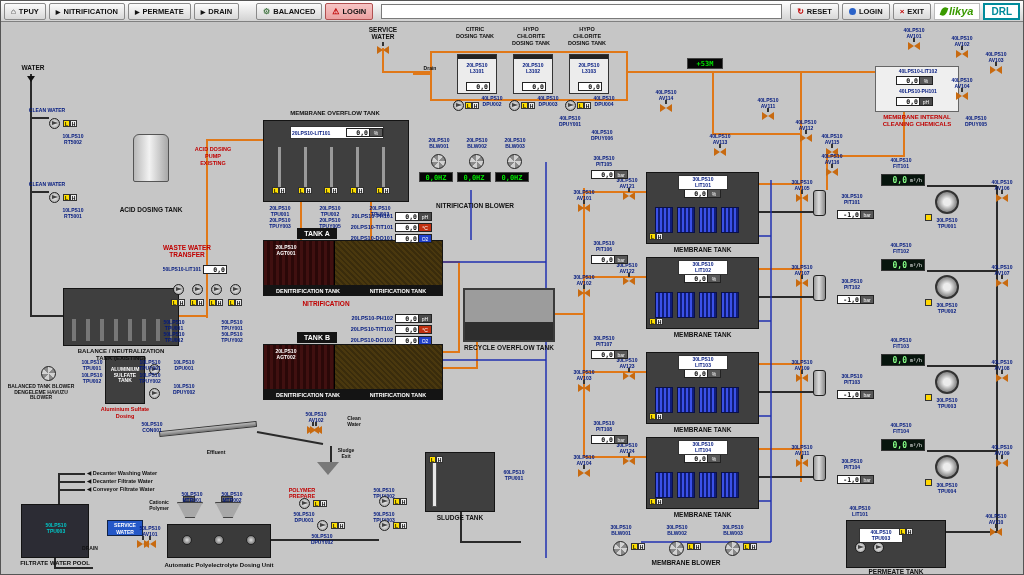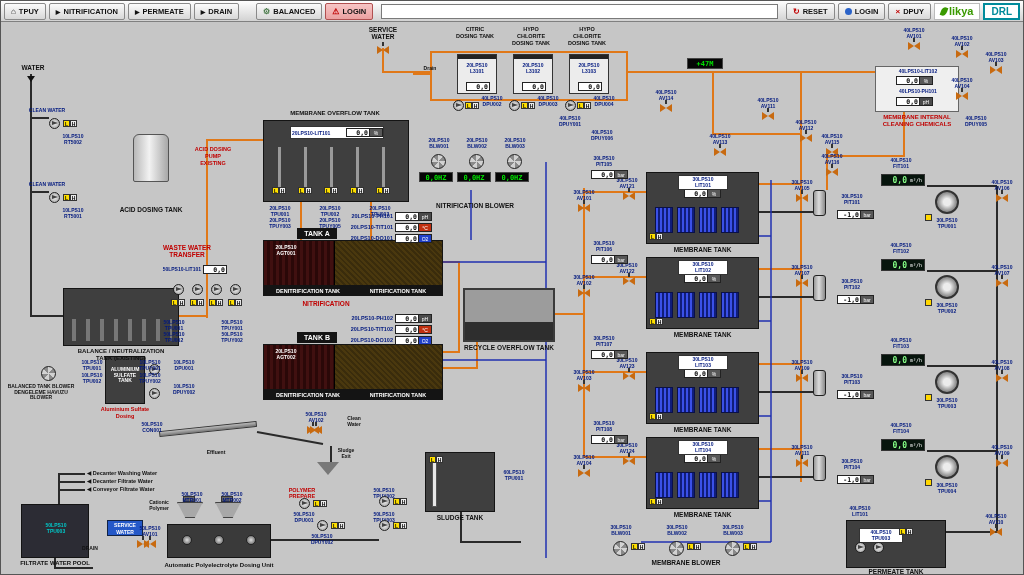--- a/index.html
+++ b/index.html
@@ -10,21 +10,21 @@
 .ticon{font-size:8px}
 .ticon.arr{font-size:6px}
 .ticon.gear{color:#4a7a4a}
 .ticon.warn{color:#c00000}
 .ticon.reset{color:#c00000;font-weight:bold}
 .ticon.exit{color:#c00000;font-weight:bold}
 .tbtn.alarm{background:linear-gradient(#f7c6c6,#eba0a0);border-color:#b05050}
 #cmd-input{flex:1;height:15px;border:1px solid #7a7a7a;background:#fff;font-size:8px;padding:0 3px;margin:0 5px}
 .dot{width:7px;height:7px;border-radius:50%;background:#2a62c8;display:inline-block}
 .logo{height:17px;display:flex;align-items:center;gap:2px;padding:0 6px;background:#fff;border:1px solid #bbb;font-weight:bold}
-#logo-likya{color:#3a9a00;font-size:11px}
+#logo-likya{color:#3a9a00;font-style:italic;font-size:11px}
 #logo-drl{color:#008b9b;font-size:10px;border:2px solid #008b9b}
 .leaf{width:6px;height:9px;background:#3a9a00;border-radius:60% 0 60% 0;display:inline-block;transform:rotate(20deg)}
 #canvas{position:absolute;top:21px;left:0;width:1024px;height:554px}
 #pipes{position:absolute;left:0;top:0;z-index:1}
 .abs{position:absolute}
 .lbl{position:absolute;font-size:5px;line-height:5.5px;font-weight:bold;color:#00187f;white-space:pre-line;text-align:center;z-index:6}
 .lbl.blk{color:#111}
 .lbl.red{color:#c00000;font-size:5.5px}
 .cap{position:absolute;font-size:6.5px;line-height:7px;font-weight:bold;color:#101010;text-align:center;white-space:pre-line;z-index:6}
 .cap.red{color:#c00000}
@@ -93,21 +93,21 @@
     <button class="tbtn">
         <span class="ticon reset">↻</span>
         <span>RESET</span>
       </button>
     <button class="tbtn">
         <span class="dot"></span>
         <span>LOGIN</span>
       </button>
     <button class="tbtn">
         <span class="ticon exit">×</span>
-        <span>DPUY</span>
+        <span>EXIT</span>
       </button>
     <div class="logo" id="logo-likya">
         <span class="leaf"></span>
         <span>likya</span>
       </div>
     <div class="logo" id="logo-drl">DRL</div>
   </div>
 
   <div id="canvas">
 
@@ -288,21 +288,21 @@
     </div>
 
     <div class="abs" style="left:462px;top:266px;width:92px;height:54px;background:#9c9c9c;border:2px solid #3a3a3a;z-index:3">
       <div class="abs" style="left:0;right:0;bottom:0;height:18px;background:#2e2e2e"></div>
     </div>
     <div class="cap" style="left:444px;top:322px;width:128px">RECYCLE OVERFLOW TANK</div>
 
     <div class="cap" style="left:360px;top:4px;width:44px">SERVICE
 WATER</div>
     <div class="lbl blk" style="left:414px;top:44px;width:30px">Drain</div>
-    <div class="gdisp" style="left:686px;top:36px;width:36px;height:11px;line-height:11px">+47M</div>
+    <div class="gdisp" style="left:686px;top:36px;width:36px;height:11px;line-height:11px">+53M</div>
 
     <div class="abs" style="left:874px;top:44px;width:84px;height:46px;background:#efefef;border:1px solid #666;z-index:5">
       <div class="lbl" style="left:4px;top:2px;width:76px">40LPS10-LIT102</div>
       <div class="abs" style="left:20px;top:9px;display:flex">
           <span class="dval">0,0</span>
           <span class="dunit" style="background: rgb(88, 88, 88);">%</span>
         </div>
       <div class="lbl" style="left:4px;top:22px;width:76px">40LPS10-PH101</div>
       <div class="abs" style="left:20px;top:30px;display:flex">
           <span class="dval">0,0</span>

